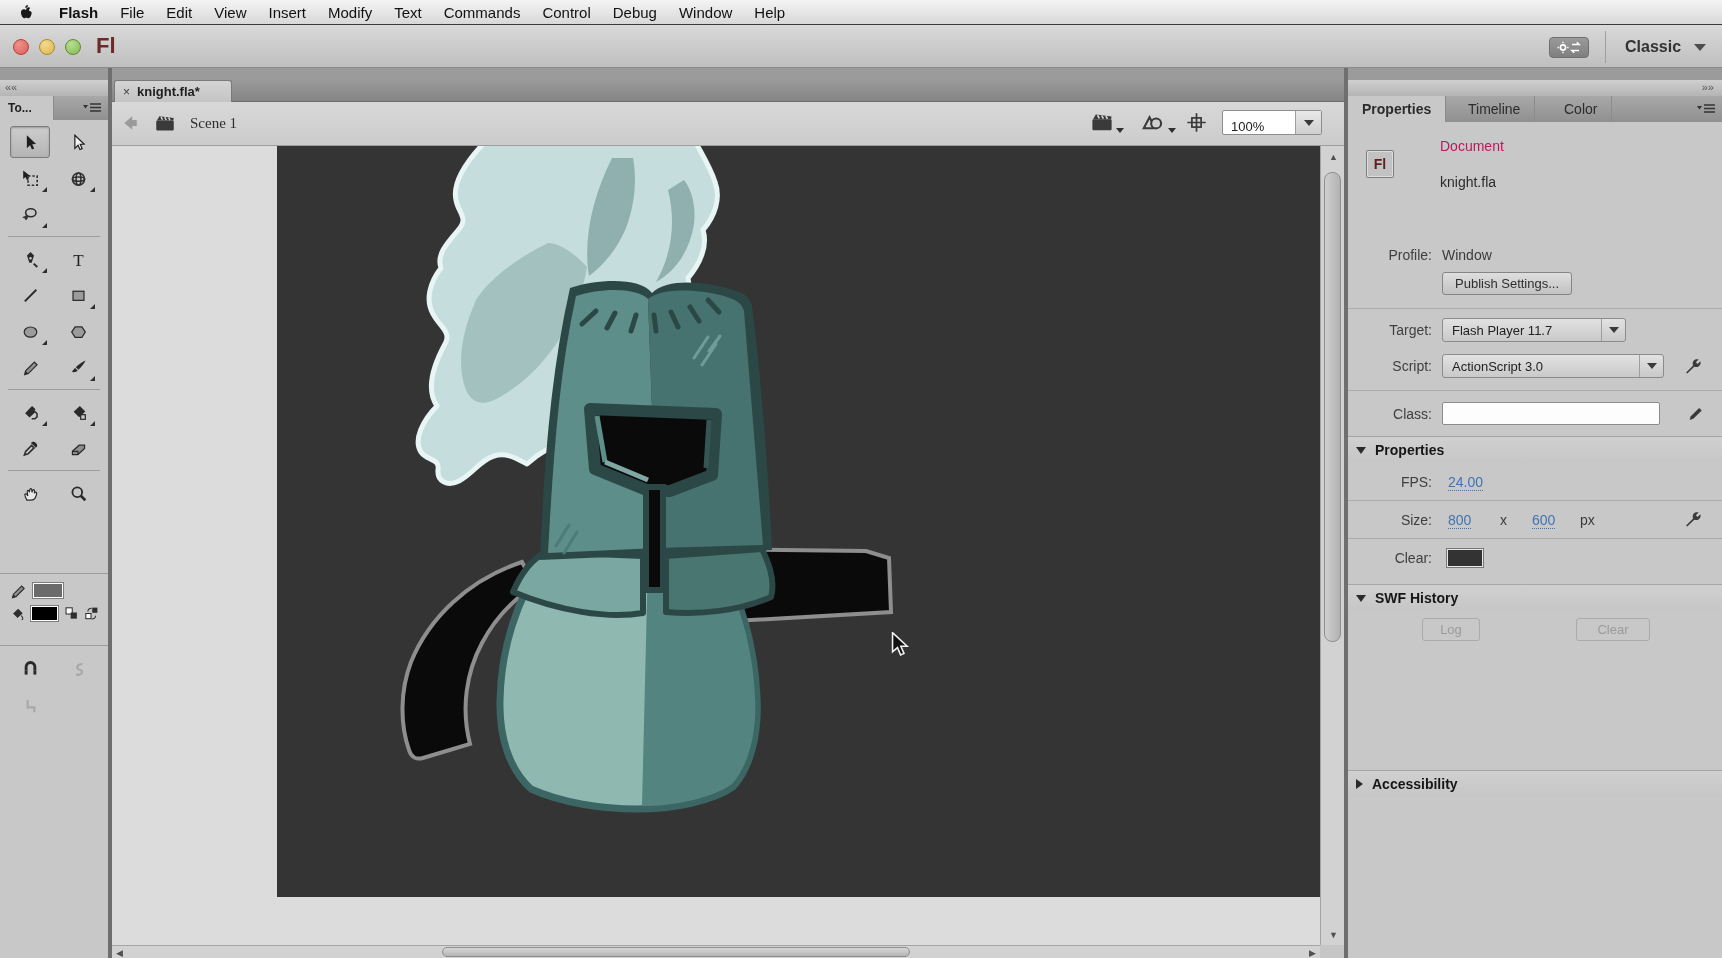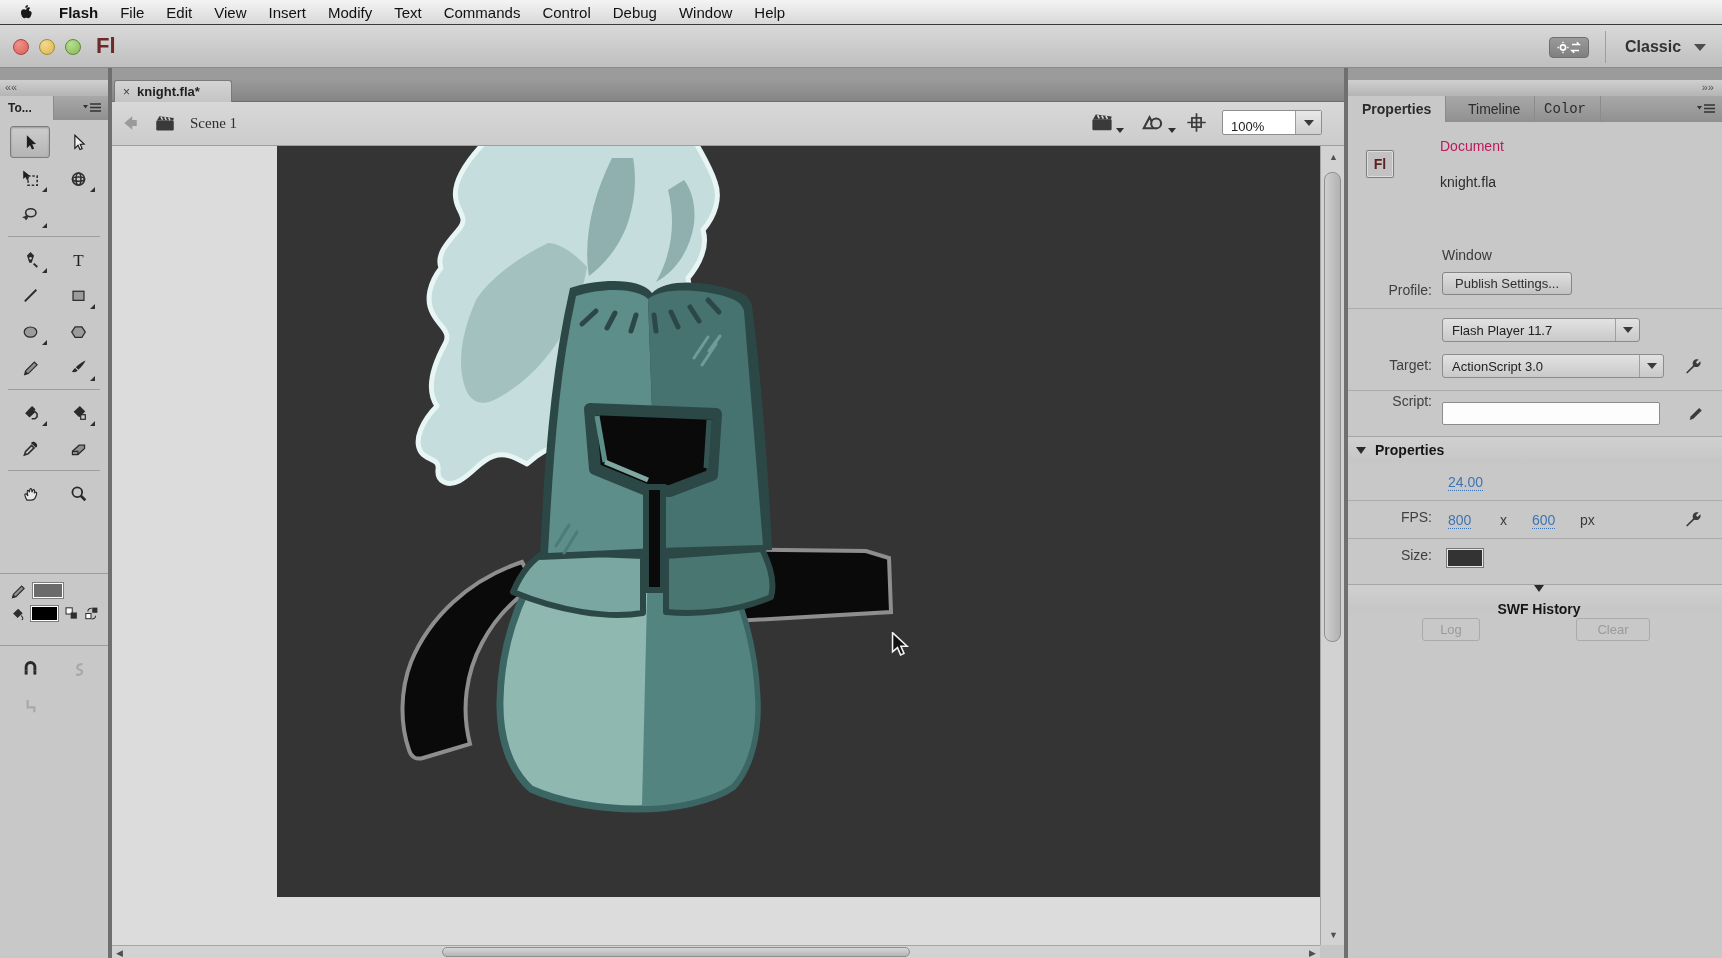--- a/index.html
+++ b/index.html
@@ -86,21 +86,21 @@
   
   .props { position:absolute; left:1348px; top:80px; width:374px; height:878px; background:#c8c8c8; }
   .props-collapse { position:absolute; left:0; top:0; width:374px; height:16px;
     background:linear-gradient(#cfcfcf,#b5b5b5); color:#555; font-size:11px; text-align:right; padding-right:8px; line-height:15px; }
   .props-tabrow { position:absolute; left:0; top:16px; width:374px; height:26px; background:linear-gradient(#a8a8a8,#909090); }
   .ptab { position:absolute; top:0; height:26px; line-height:26px; font-size:14px; padding:0 14px;
     color:#2c2c2c; border-right:1px solid #8b8b8b; }
   .ptab.active { background:#c8c8c8; font-weight:bold; }
   .pcontent { position:absolute; left:0; top:42px; width:374px; height:836px; font-size:14px; color:#3b3b3b; }
   .prow { position:absolute; left:0; width:374px; }
-  .plabel { position:absolute; width:84px; text-align:right; color:#3f3f3f;margin-top:35px; }
+  .plabel { position:absolute; width:84px; text-align:right; color:#3f3f3f; }
   .sechead { position:absolute; left:0; width:374px; height:27px; border-top:1px solid #a5a5a5;
     background:linear-gradient(#d0d0d0,#c6c6c6); display:flex; align-items:center; gap:9px; padding-left:8px; }
   .sechead .txt { font-size:14px; font-weight:bold; color:#161616; }
   .tri-down { width:0; height:0; border-left:5px solid transparent; border-right:5px solid transparent; border-top:7px solid #2a2a2a; }
   .tri-right { width:0; height:0; border-top:5px solid transparent; border-bottom:5px solid transparent; border-left:7px solid #2a2a2a; }
   .hot { color:#3f74b3; border-bottom:1px dotted #3f74b3; }
   .pbtn { background:linear-gradient(#dedede,#c2c2c2); border:1px solid #858585; border-radius:3px;
     font-size:13px; color:#2e2e2e; padding:3px 12px; }
   .pbtn.disabled { background:none; border:1px solid #aaaaaa; color:#9b9b9b; }
   .dropdown { position:absolute; height:24px; background:linear-gradient(#e2e2e2,#c9c9c9);
@@ -470,21 +470,21 @@
     <div class="hthumb"></div>
     <span class="sb-arrow" style="right:4px; top:2px;">▶</span>
   </div>
   <div class="corner"></div>
 
   <div class="props">
     <div class="props-collapse">»»</div>
     <div class="props-tabrow">
       <span class="ptab active" style="left:0;">Properties</span>
       <span class="ptab" style="left:106px;">Timeline</span>
-      <span class="ptab" style="left:182px;font-family:Liberation Mono, monospace;">Color</span>
+      <span class="ptab" style="left:202px;">Color</span>
       <svg class="panelmenu" style="top:7px;" viewBox="0 0 20 12" width="20" height="12">
           <path d="M1 3 L6 3 L3.5 6.5 Z" fill="#333"></path>
           <path d="M8 2 H19 M8 5.5 H19 M8 9 H19" stroke="#333" stroke-width="1.6"></path>
         </svg>
     </div>
 
     <div class="pcontent">
 
       <div class="docicon">Fl</div>
       <span style="position:absolute; left:92px; top:16px; font-size:14px; color:#be185d;">Document</span>
@@ -492,21 +492,21 @@
 
       <div class="prow" style="top:125px;">
         <span class="plabel" style="left:0;">Profile:</span>
         <span style="position:absolute; left:94px;">Window</span>
       </div>
       <button class="pbtn" style="position:absolute; left:94px; top:150px;">Publish Settings...</button>
       <div style="position:absolute; left:0; top:186px; width:374px; border-top:1px solid #ababab;"></div>
 
       <div class="prow" style="top:196px;">
         <span class="plabel" style="left:0; top:4px;">Target:</span>
-        <span class="dropdown" style="left:94px; top:0; width:198px;padding-left:40px;">
+        <span class="dropdown" style="left:94px; top:0; width:184px;padding-left:40px;">
           <span class="dval">Flash Player 11.7</span>
           <span class="dbtn">
               <span class="dd-caret"></span>
             </span>
         </span>
       </div>
       <div class="prow" style="top:232px;">
         <span class="plabel" style="left:0; top:4px;">Script:</span>
         <span class="dropdown" style="left:94px; top:0; width:222px;">
           <span class="dval">ActionScript 3.0</span>
@@ -546,23 +546,27 @@
         <svg style="position:absolute; left:336px; top:-2px;" class="icon18" viewBox="0 0 17 17">
             <path d="M2 14.6 L8.6 8 C7.6 5.8 8.4 3.4 10.6 2.4 C11.6 1.9 12.8 1.9 13.8 2.3 L11.2 4.9 L12.8 6.5 L15.4 3.9 C15.8 4.9 15.8 6.1 15.3 7.1 C14.3 9.3 11.9 10.1 9.7 9.1 L3.1 15.7 Z" fill="#3a3a3a"></path>
           </svg>
       </div>
       <div style="position:absolute; left:0; top:416px; width:374px; border-top:1px solid #ababab;"></div>
       <div class="prow" style="top:428px;">
         <span class="plabel" style="left:0;">Clear:</span>
         <span class="stage-swatch" id="stageSwatch" style="left: 98px; top: -2px; background: rgb(51, 51, 51);"></span>
       </div>
 
-      <div class="sechead" style="top:462px;flex-direction:column;">
+      <div class="sechead" style="top:462px;">
         <span class="tri-down"></span>
         <span class="txt">SWF History</span>
       </div>
       <button class="pbtn disabled" style="position:absolute; left:74px; top:496px; width:58px;">Log</button>
       <button class="pbtn disabled" style="position:absolute; left:228px; top:496px; width:74px;">Clear</button>
 
+      <div class="sechead" style="top:648px;">
+        <span class="tri-right"></span>
+        <span class="txt">Accessibility</span>
+      </div>
     </div>
   </div>
 
 </div>
 
 </body></html>

